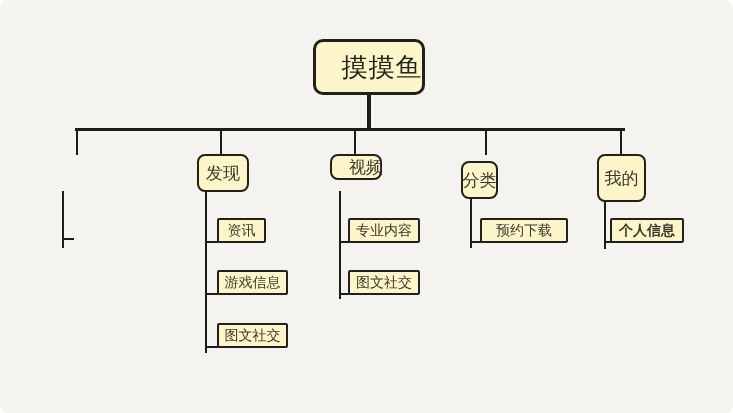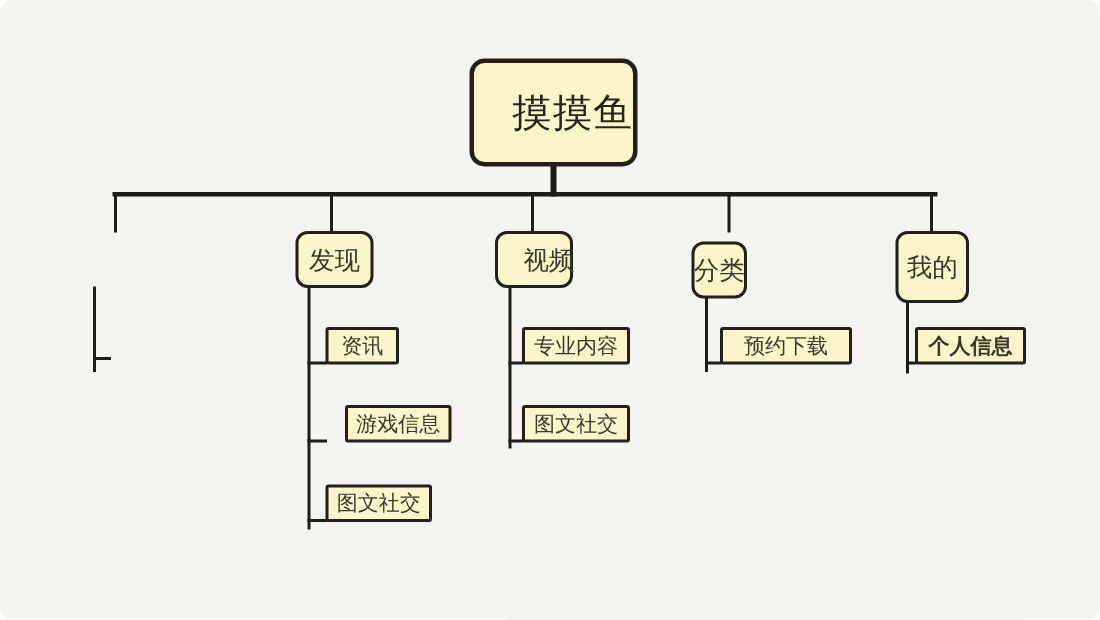--- a/index.html
+++ b/index.html
@@ -73,30 +73,30 @@
 
   <div class="line" style="left:62px; top:238px; width:12px; height:2px;"></div>
   <div class="line" style="left:205px; top:241px; width:13px; height:2px;"></div>
   <div class="line" style="left:205px; top:293px; width:13px; height:2px;"></div>
   <div class="line" style="left:205px; top:346px; width:13px; height:2px;"></div>
   <div class="line" style="left:339px; top:241px; width:10px; height:2px;"></div>
   <div class="line" style="left:339px; top:293px; width:10px; height:2px;"></div>
   <div class="line" style="left:470px; top:241px; width:11px; height:2px;"></div>
   <div class="line" style="left:604px; top:241px; width:7px; height:2px;"></div>
 
-  <div class="node root" style="left:313px; top:39px; width:112px; height:72px;padding-left:26px;">摸摸鱼</div>
+  <div class="node root" style="left:313px; top:39px; width:112px; height:56px;padding-left:26px;">摸摸鱼</div>
 
   <div class="node branch" style="left:197px; top:154px; width:52px; height:38px;">发现</div>
-  <div class="node branch" style="left:330px; top:154px; width:52px; height:38px;padding-left:20px;">视频</div>
+  <div class="node branch" style="left:330px; top:154px; width:52px; height:26px;padding-left:20px;">视频</div>
   <div class="node branch" style="left:461px; top:161px; width:37px; height:38px;">分类</div>
   <div class="node branch" style="left:597px; top:154px; width:49px; height:48px;">我的</div>
 
 
   <div class="node leaf" style="left:217px; top:218px; width:49px; height:25px;">资讯</div>
-  <div class="node leaf" style="left:230px; top:270px; width:71px; height:25px;">游戏信息</div>
+  <div class="node leaf" style="left:217px; top:270px; width:71px; height:25px;">游戏信息</div>
   <div class="node leaf" style="left:217px; top:323px; width:71px; height:25px;">图文社交</div>
 
   <div class="node leaf" style="left:348px; top:218px; width:72px; height:25px;">专业内容</div>
   <div class="node leaf" style="left:348px; top:270px; width:72px; height:25px;">图文社交</div>
 
   <div class="node leaf" style="left:480px; top:218px; width:88px; height:25px;">预约下载</div>
 
   <div class="node leaf" style="left:610px; top:218px; width:74px; height:25px;font-weight:bold;">个人信息</div>
 
 </div>

